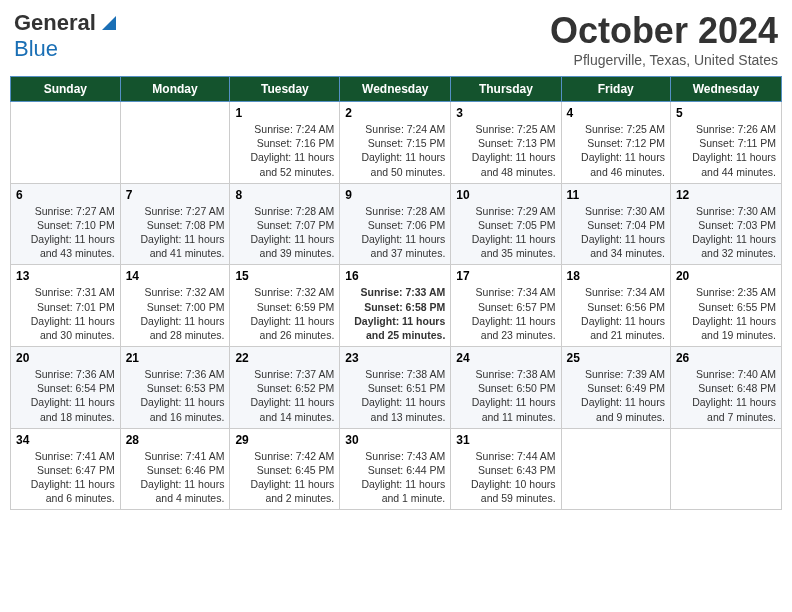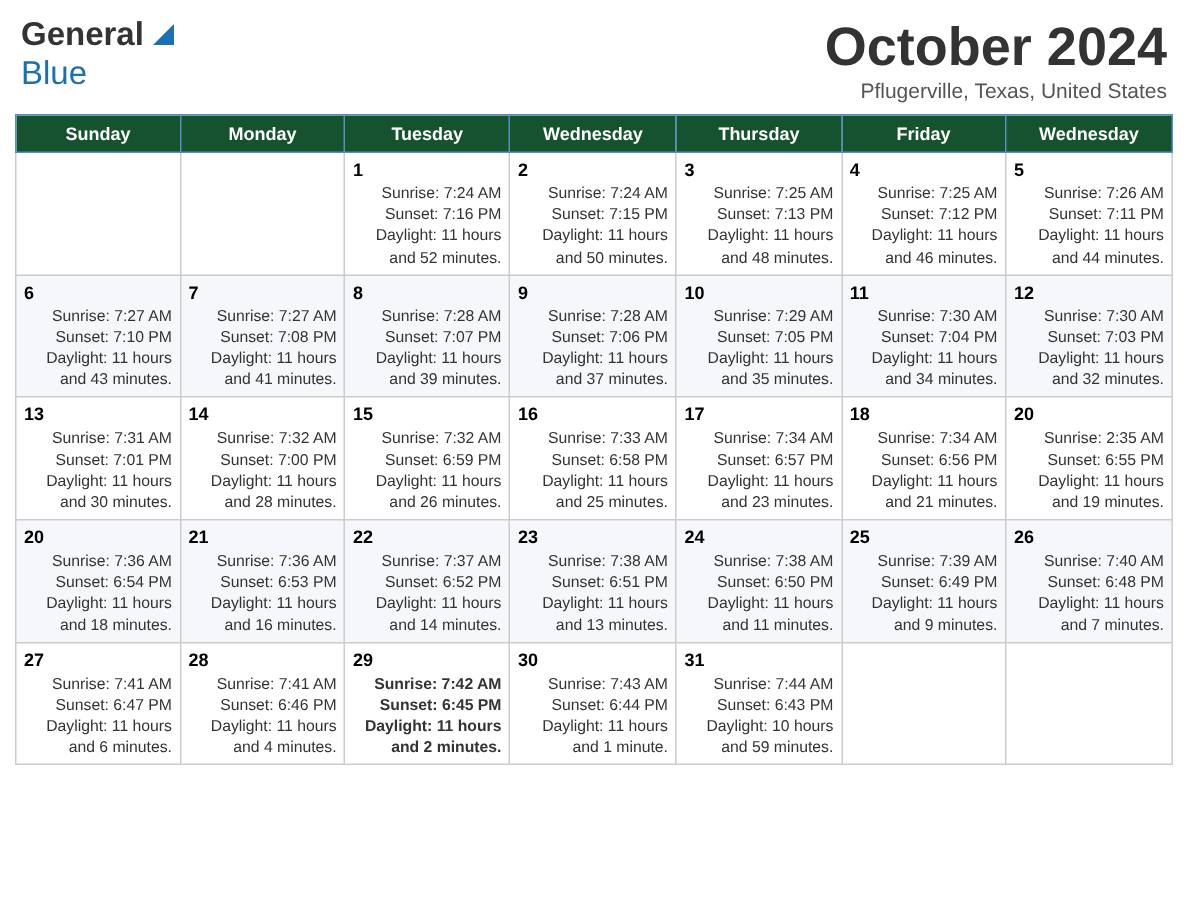--- a/index.html
+++ b/index.html
@@ -207,21 +207,21 @@
 Daylight: 11 hours and 28 minutes.</div>
         </td>
         <td>
           <span class="day-num">15</span>
           <div class="day-info" style="white-space: pre-line;">Sunrise: 7:32 AM
 Sunset: 6:59 PM
 Daylight: 11 hours and 26 minutes.</div>
         </td>
         <td>
           <span class="day-num">16</span>
-          <div class="day-info" style="white-space: pre-line;">Sunrise: 7:33 AM
+          <div class="day-info" style="white-space: pre-line; font-weight: bold;">Sunrise: 7:33 AM
 Sunset: 6:58 PM
 Daylight: 11 hours and 25 minutes.</div>
         </td>
         <td>
           <span class="day-num">17</span>
           <div class="day-info" style="white-space: pre-line;">Sunrise: 7:34 AM
 Sunset: 6:57 PM
 Daylight: 11 hours and 23 minutes.</div>
         </td>
         <td>
@@ -276,34 +276,34 @@
         </td>
         <td>
           <span class="day-num">26</span>
           <div class="day-info" style="white-space: pre-line;">Sunrise: 7:40 AM
 Sunset: 6:48 PM
 Daylight: 11 hours and 7 minutes.</div>
         </td>
       </tr>
       <tr class="week-row">
         <td>
-          <span class="day-num">27</span>
+          <span class="day-num">34</span>
           <div class="day-info" style="white-space: pre-line;">Sunrise: 7:41 AM
 Sunset: 6:47 PM
 Daylight: 11 hours and 6 minutes.</div>
         </td>
         <td>
           <span class="day-num">28</span>
           <div class="day-info" style="white-space: pre-line;">Sunrise: 7:41 AM
 Sunset: 6:46 PM
 Daylight: 11 hours and 4 minutes.</div>
         </td>
         <td>
           <span class="day-num">29</span>
-          <div class="day-info" style="white-space: pre-line; font-weight: bold;">Sunrise: 7:42 AM
+          <div class="day-info" style="white-space: pre-line;">Sunrise: 7:42 AM
 Sunset: 6:45 PM
 Daylight: 11 hours and 2 minutes.</div>
         </td>
         <td>
           <span class="day-num">30</span>
           <div class="day-info" style="white-space: pre-line; margin-left: 14px;">Sunrise: 7:43 AM
 Sunset: 6:44 PM
 Daylight: 11 hours and 1 minute.</div>
         </td>
         <td>

